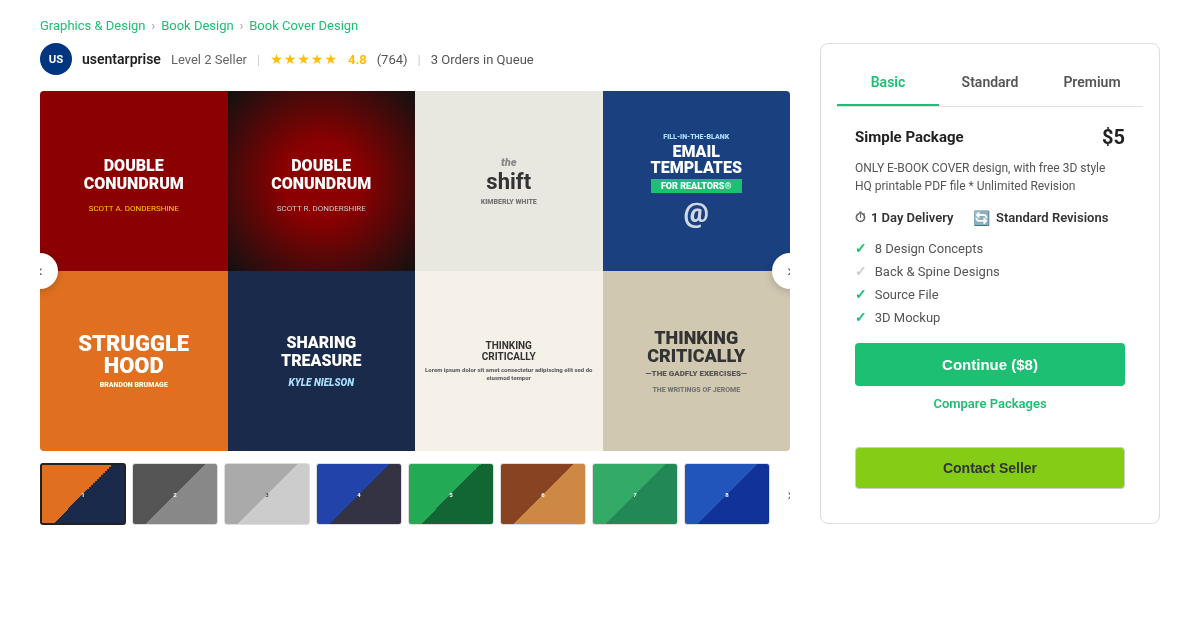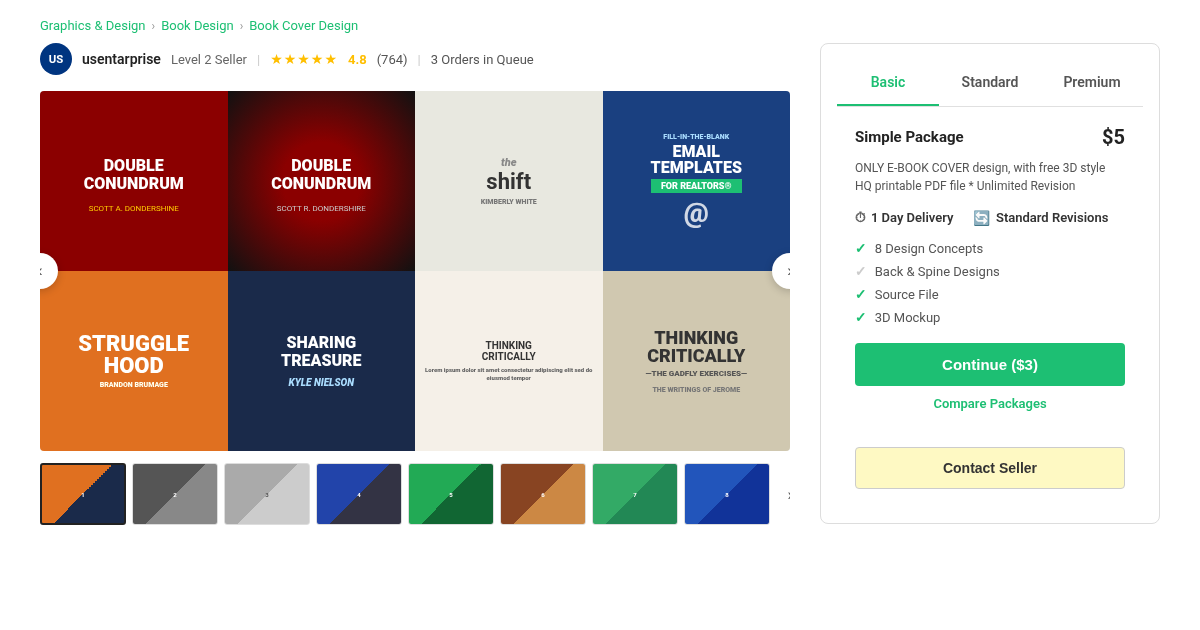--- a/index.html
+++ b/index.html
@@ -73,21 +73,21 @@
     .delivery-icon { color: #666; font-size: 14px; }
 
     .features-list { list-style: none; margin-bottom: 18px; }
     .feature-item { display: flex; align-items: center; gap: 8px; font-size: 13px; color: #555; margin-bottom: 7px; }
     .check-icon { color: #1dbf73; font-size: 14px; font-weight: 700; }
     .check-icon.grey { color: #ccc; }
 
     .continue-btn { width: 100%; padding: 13px; background: #1dbf73; color: #fff; border: none; border-radius: 4px; font-size: 15px; font-weight: 600; cursor: pointer; margin-bottom: 10px; }
     .compare-link { display: block; text-align: center; color: #1dbf73; font-size: 13px; font-weight: 600; cursor: pointer; margin-bottom: 18px; text-decoration: none; }
 
-    .contact-btn { width: calc(100% - 36px); margin: 0 18px 18px; padding: 12px; background: #fef9c3; color: #333; border: 1px solid #ccc; border-radius: 4px; font-size: 14px; font-weight: 600; cursor: pointer; display: block; text-align: center; }
+    .contact-btn { width: calc(100% - 36px); margin: 0 18px 18px; padding: 12px; background: #84cc16; color: #333; border: 1px solid #ccc; border-radius: 4px; font-size: 14px; font-weight: 600; cursor: pointer; display: block; text-align: center; }
   </style>
 </head>
 <body>
 
 <nav class="breadcrumb">
   <a href="#">Graphics &amp; Design</a>
   <span class="breadcrumb-sep">›</span>
   <a href="#">Book Design</a>
   <span class="breadcrumb-sep">›</span>
   <a href="#">Book Cover Design</a>
@@ -243,19 +243,19 @@
         <li class="feature-item">
           <span class="check-icon">✓</span>
           <span>Source File</span>
         </li>
         <li class="feature-item">
           <span class="check-icon">✓</span>
           <span>3D Mockup</span>
         </li>
       </ul>
 
-      <button class="continue-btn">Continue ($3)</button>
+      <button class="continue-btn">Continue ($8)</button>
       <a class="compare-link" href="#">Compare Packages</a>
     </div>
 
     <button class="contact-btn">Contact Seller</button>
   </div>
 </div>
 
 </body></html>

